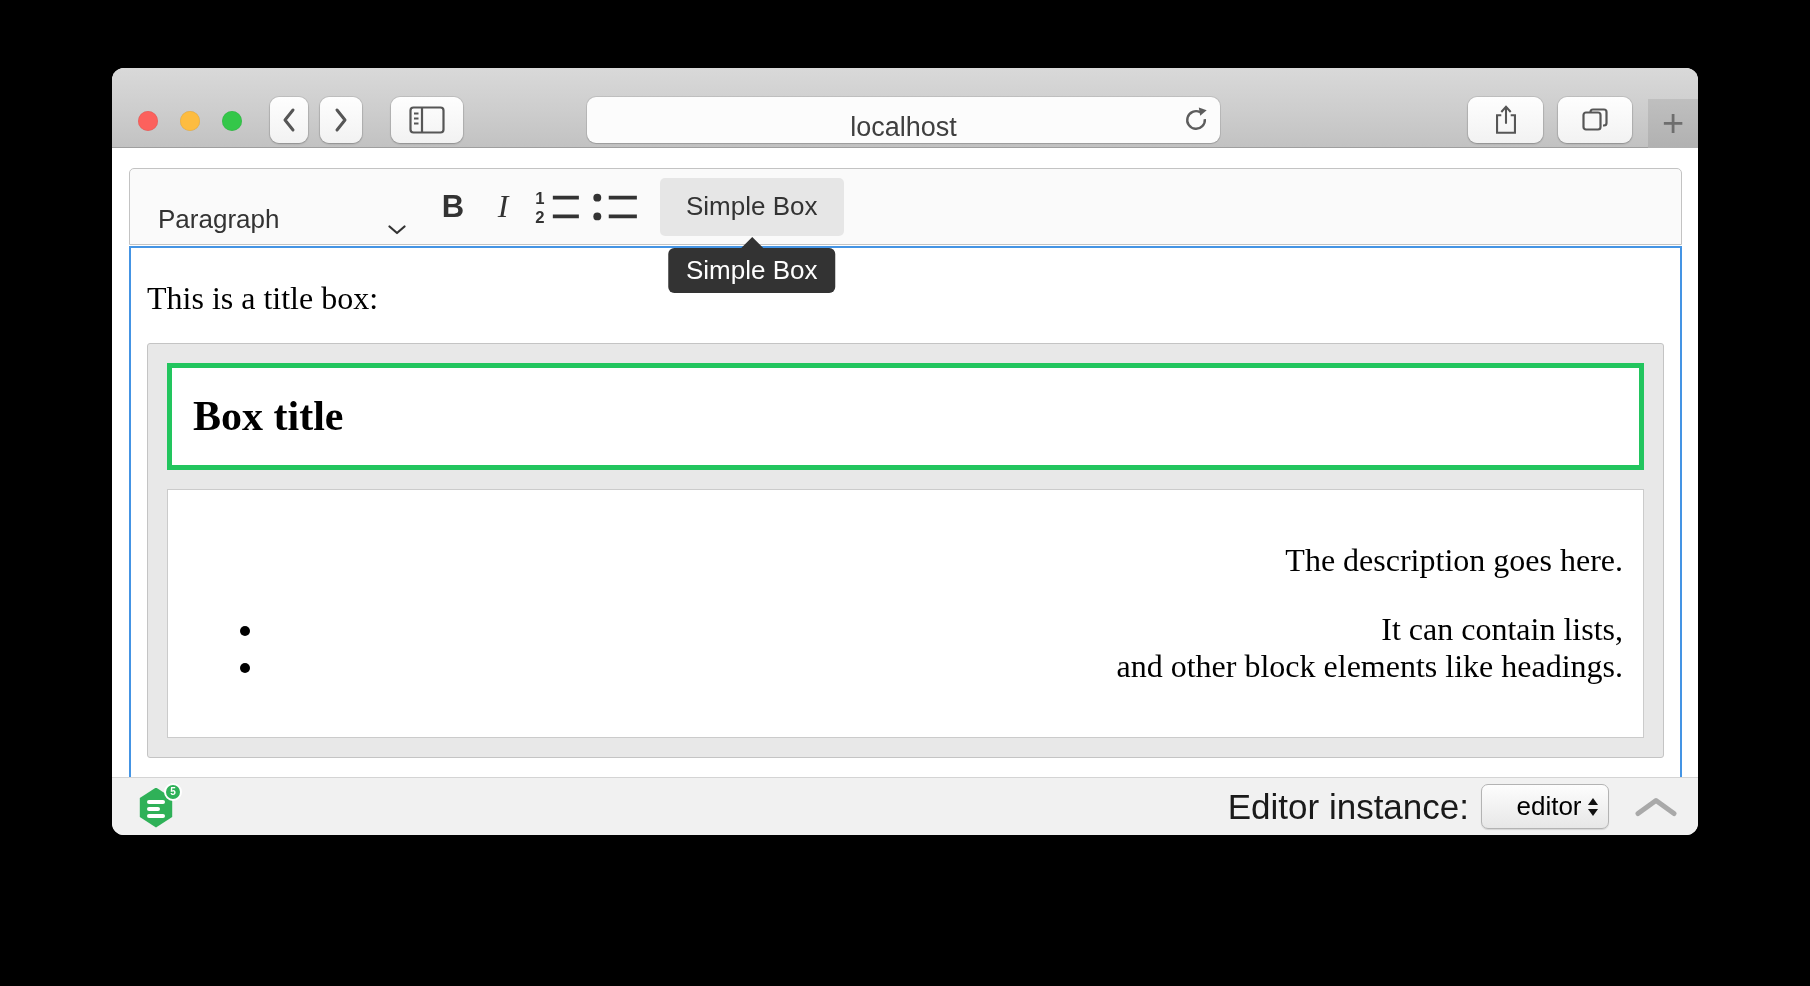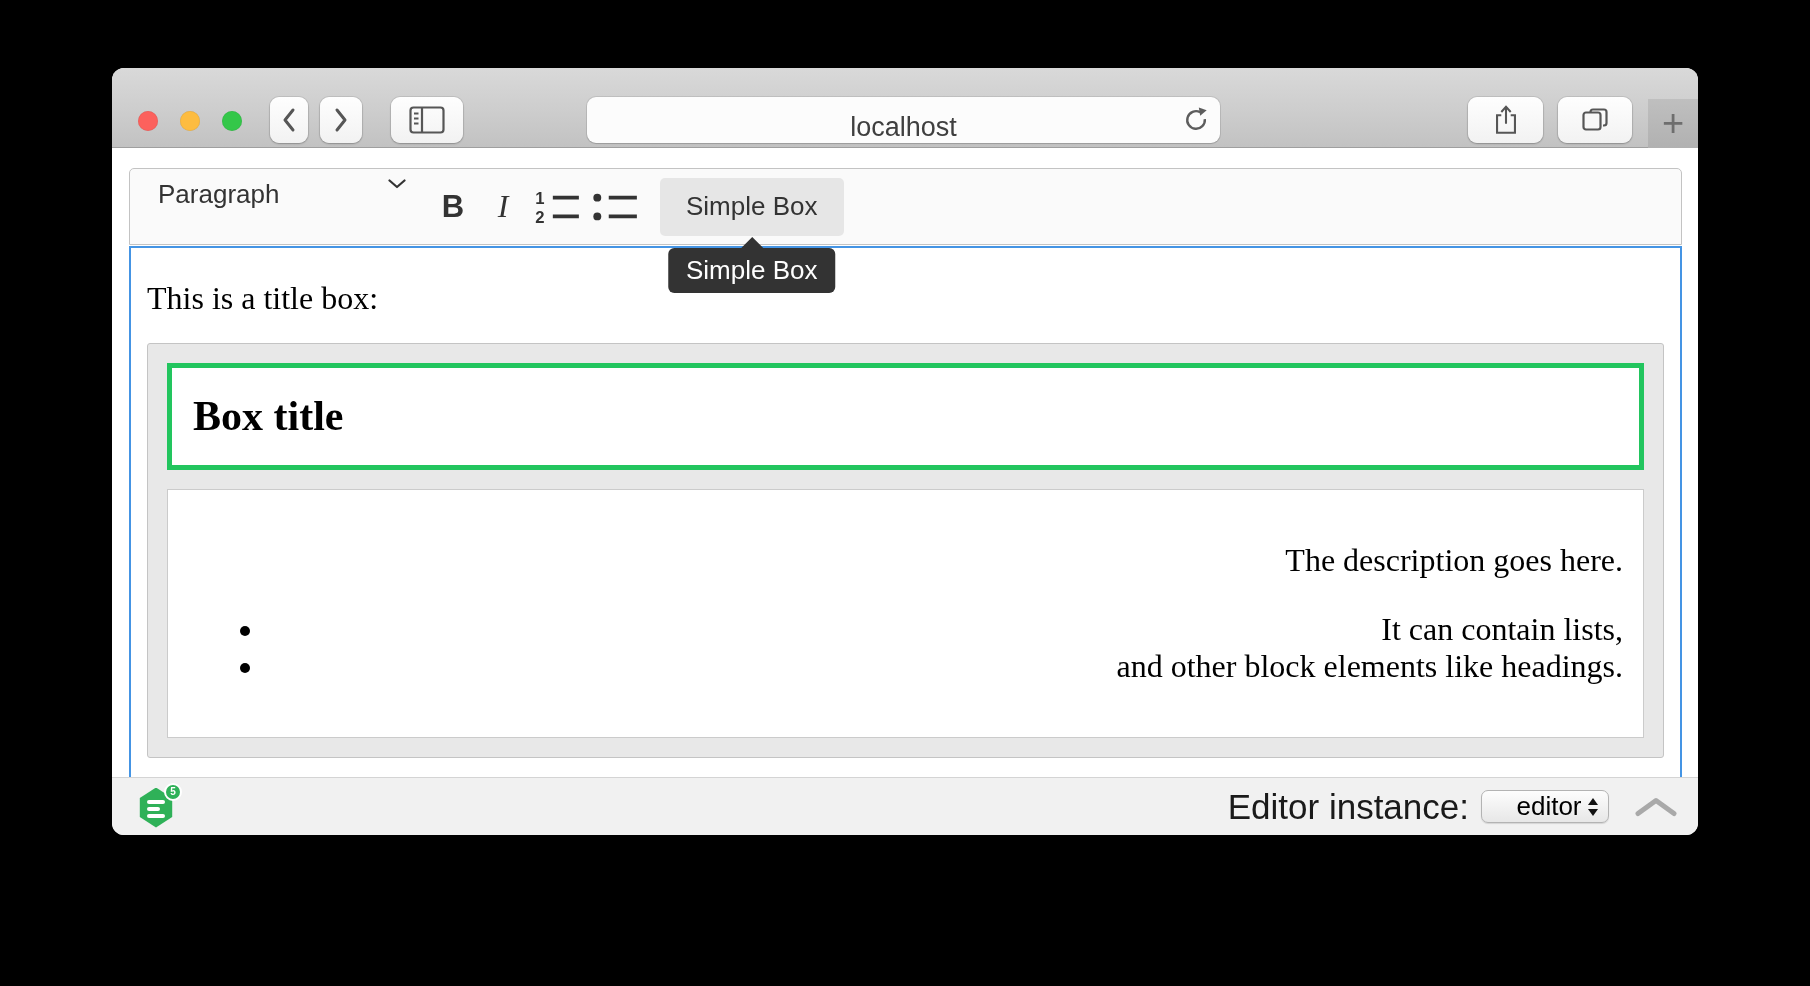--- a/index.html
+++ b/index.html
@@ -44,21 +44,21 @@
                 display:flex; align-items:center; justify-content:center;
                 font-size:38px; font-weight:300; color:#6e6e6e; }
 
   
   .page { position:absolute; left:0; top:81px; width:100%; height:628px; background:#fff; }
 
   
   .ck-toolbar { position:absolute; left:17px; top:19px; width:1553px; height:77px;
                 background:#fafafa; border:1px solid #c3c3c3; border-radius:5px 5px 0 0;
                 display:flex; align-items:center; padding-left:28px; }
-  .dropdown { width:248px; height:56px; display:flex; align-items:flex-start;
+  .dropdown { width:248px; height:56px; display:flex; align-items:flex-end;
               justify-content:space-between; cursor:default; }
   .dropdown-label { font-size:26px; color:#333; }
   .tbtn { height:56px; width:50px; display:flex; align-items:center; justify-content:center;
           border-radius:5px; color:#333; background:transparent; border:none; }
   .tbtn.bold   { margin-left:22px; font-size:31px; font-weight:700; }
   .tbtn.italic { font-size:32px; font-style:italic; font-family:"Liberation Serif",serif; }
   .tbtn.icon   { width:58px; }
   .simplebox-btn { position:relative; margin-left:16px; height:58px; padding:10px 26px;
                    background:#e6e6e6; border:none; border-radius:5px;
                    font-size:26px; color:#333; display:flex; align-items:center; }
@@ -95,21 +95,21 @@
              clip-path:polygon(50% 0%, 95% 26%, 95% 74%, 50% 100%, 5% 74%, 5% 26%); }
   .hexbar { position:absolute; background:#fff; height:4px; border-radius:2px; left:9px; }
   .hexbar.b1 { top:12px; width:18px; }
   .hexbar.b2 { top:19px; width:13px; }
   .hexbar.b3 { top:26px; width:18px; }
   .badge { position:absolute; right:-6px; top:-3px; width:18px; height:18px; border-radius:50%;
            background:#2fb158; border:2px solid #fff; color:#fff; font-size:10px;
            font-weight:bold; display:flex; align-items:center; justify-content:center; }
   .spacer { flex:1; }
   .instance-label { font-size:35px; color:#1a1a1a; }
-  .select { margin-left:12px; width:128px; height:33px; border-radius:7px;
+  .select { margin-left:12px; width:128px; height:45px; border-radius:7px;
             border:1px solid #b3b3b3; background:linear-gradient(180deg,#fdfdfd,#e7e7e7);
             box-shadow:0 1px 1px rgba(0,0,0,.12);
             display:flex; align-items:center; padding:0 10px 0 28px; }
   .select-value { flex:1; font-size:26px; color:#000; text-align:center; }
   .sel-arrows { display:flex; flex-direction:column; align-items:center; gap:4px; }
   .arr-up   { width:0; height:0; border-left:5px solid transparent;
               border-right:5px solid transparent; border-bottom:7px solid #111; }
   .arr-down { width:0; height:0; border-left:5px solid transparent;
               border-right:5px solid transparent; border-top:7px solid #111; }
   .collapse { margin-left:26px; margin-right:21px; }

